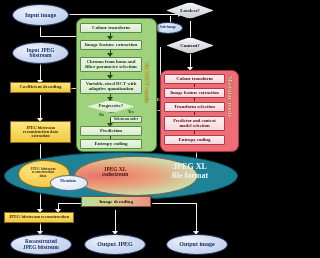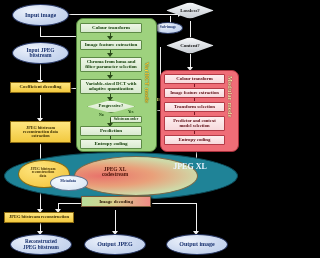--- a/index.html
+++ b/index.html
@@ -330,19 +330,20 @@
     <span>data</span>
   </div>
 
   <div class="metadata" style="left:50px;top:175px;width:36px;height:14px;"></div>
   <div class="node" style="left:50px;top:175px;width:36px;height:14px;font-size:3.8px;color:#17306e;font-weight:bold;">
     <span>Metadata</span>
   </div>
 
   <div class="ffname" style="left:155px;top:163px;width:70px;font-size:8px;">
     <div>JPEG XL</div>
+    <div>file format</div>
   </div>
 
   <div class="node decbox" style="left:81px;top:196px;width:70px;height:11px;font-size:5px;">
     <span>Image decoding</span>
   </div>
 
 </div>
 
 </body></html>

